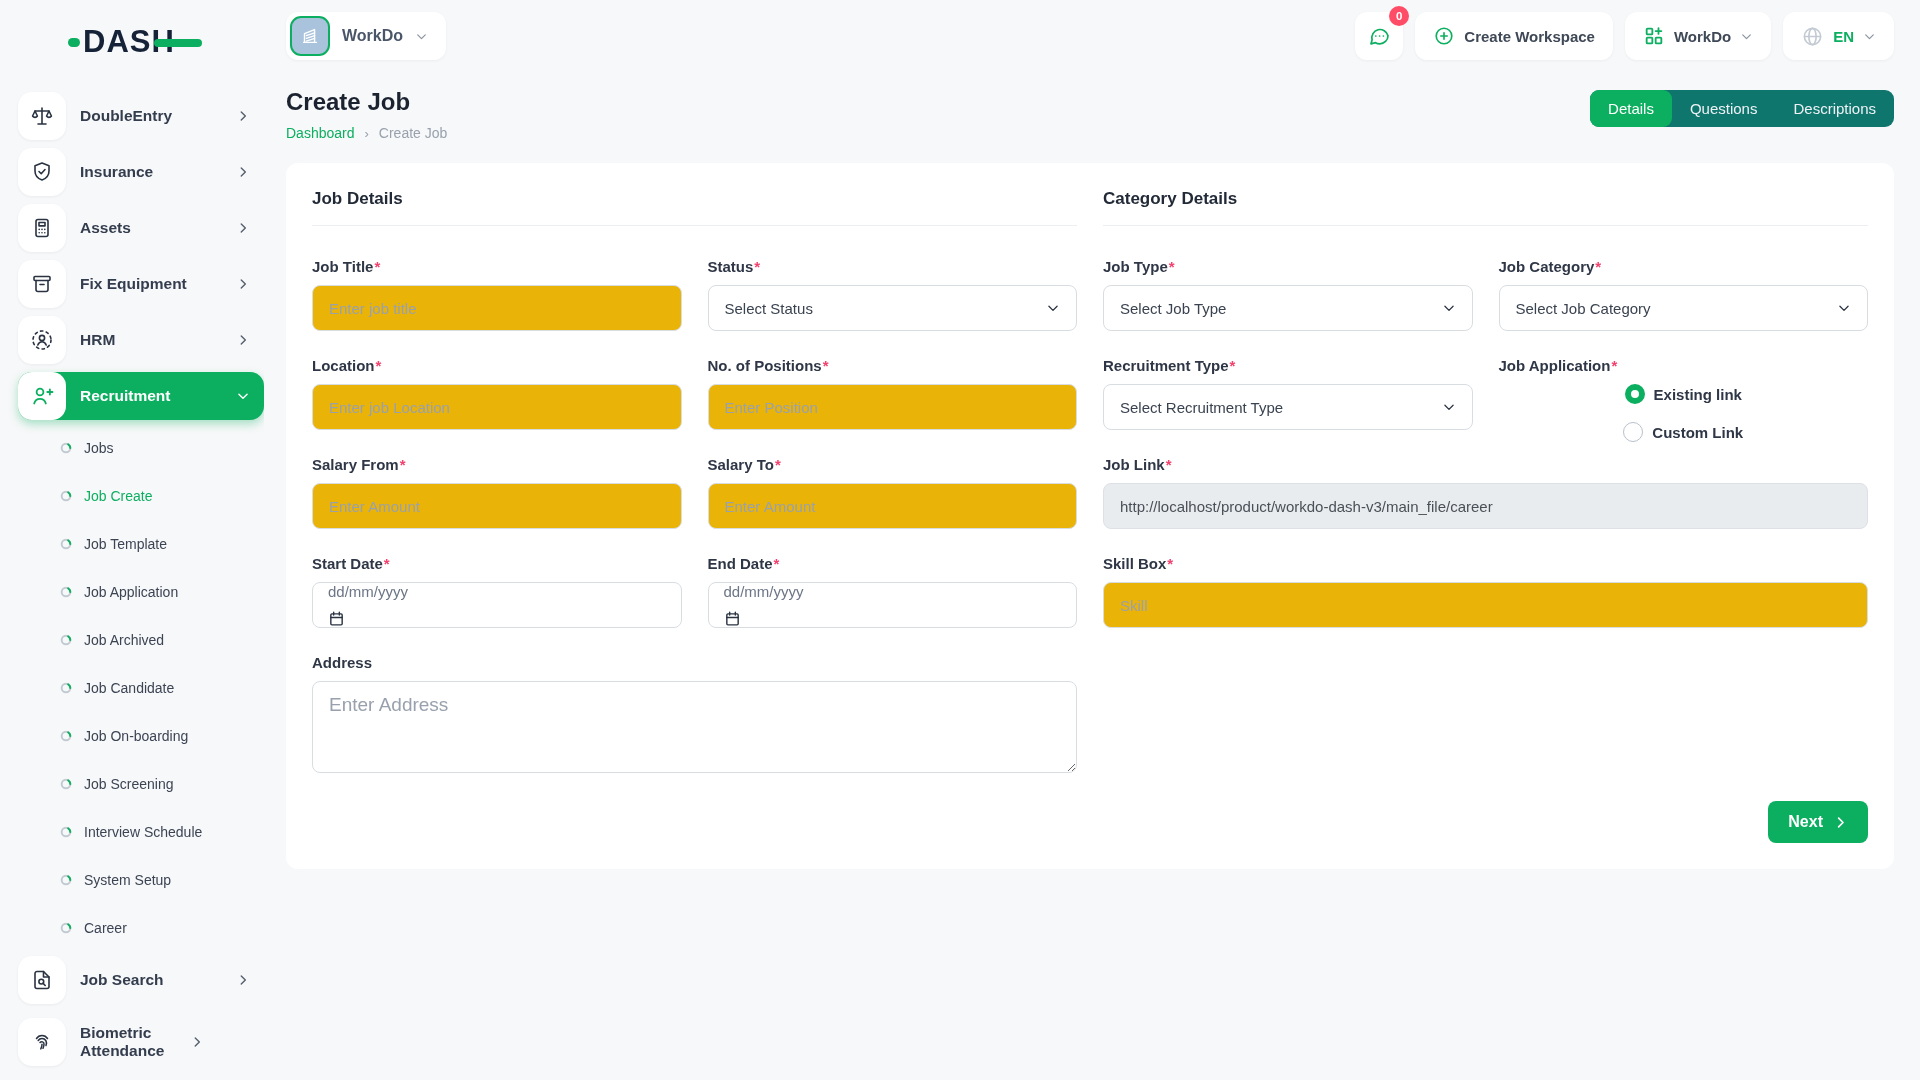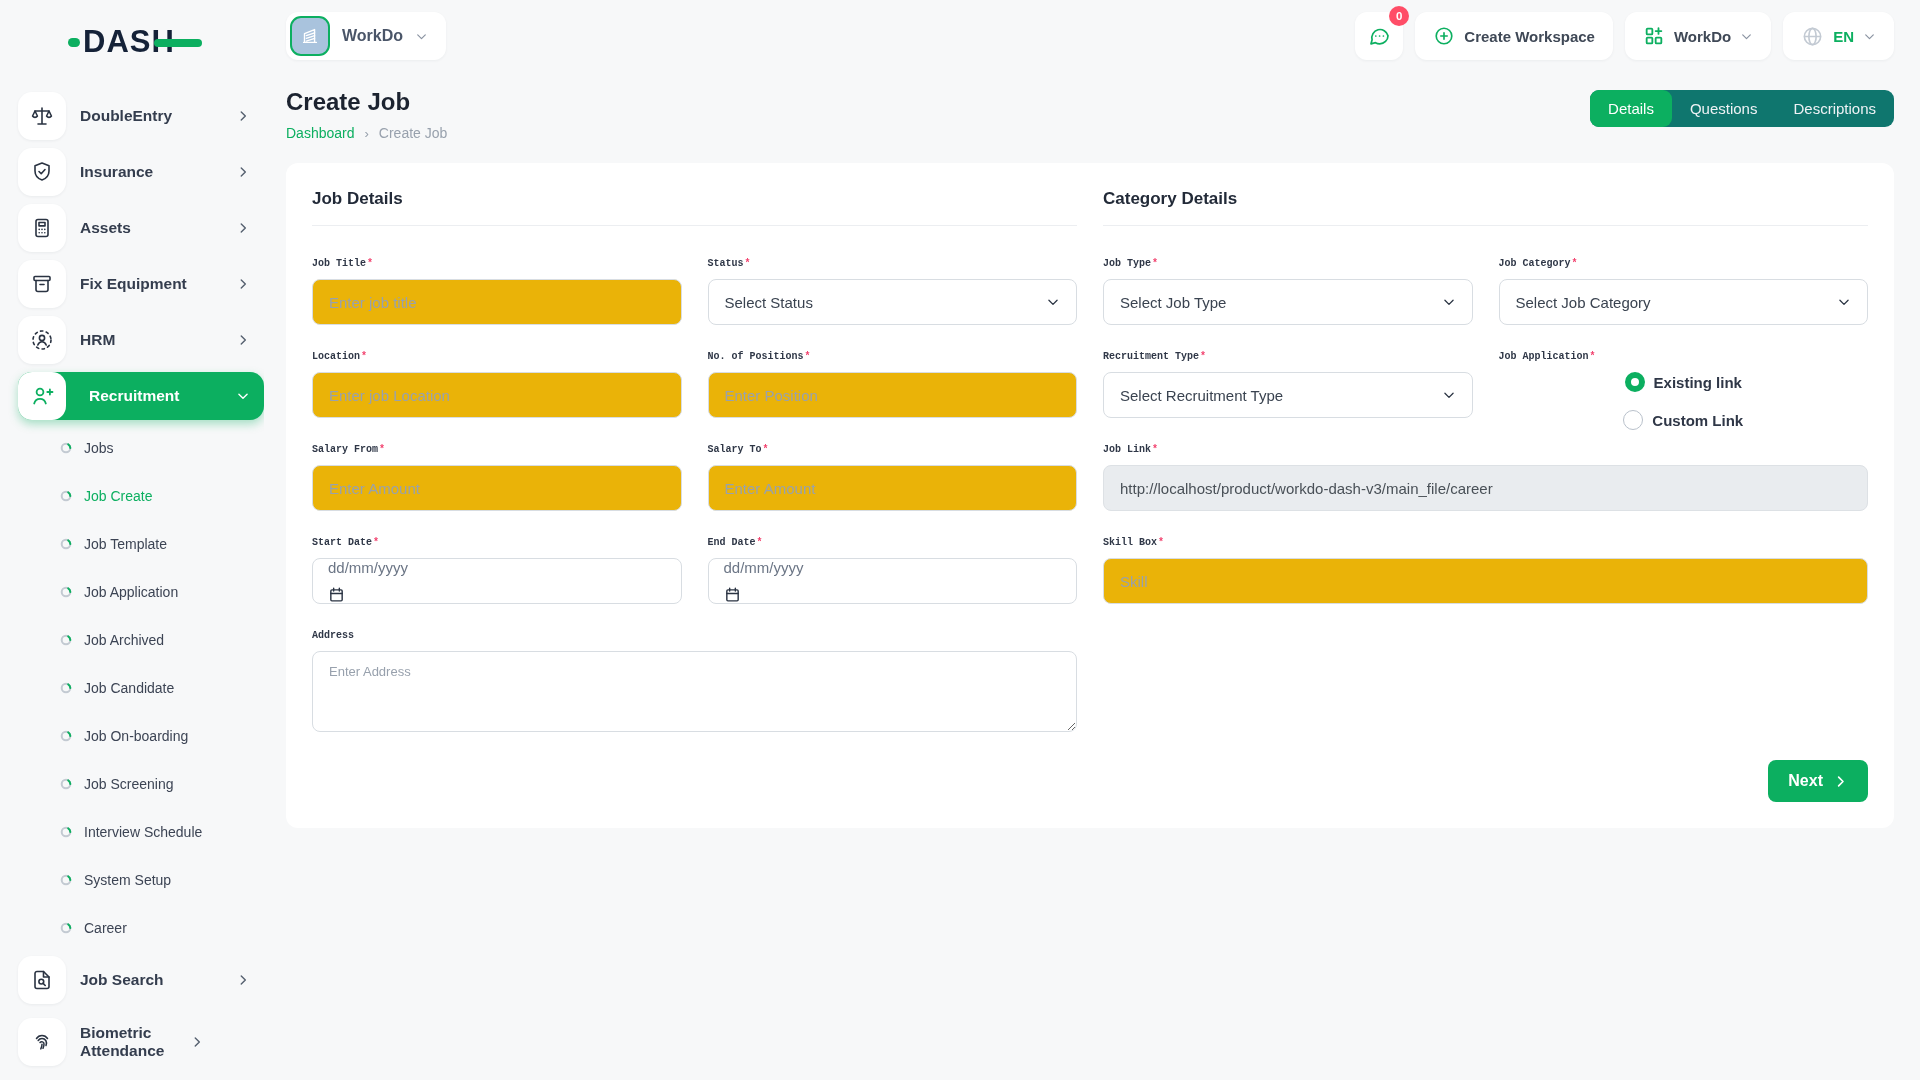--- a/index.html
+++ b/index.html
@@ -16,21 +16,21 @@
   .logo .hbar { position:absolute; left:86px; top:19px; width:48px; height:8px; border-radius:5px; background:#0CAF60; }
 
   .nav { display:flex; flex-direction:column; }
   .nav-item { display:flex; align-items:center; height:48px; margin-bottom:8px; padding-right:14px;
               border-radius:14px; cursor:pointer; text-decoration:none; color:#343d4e; }
   .nav-item .icon-box { width:48px; height:48px; flex:0 0 48px; background:#fff; border-radius:14px;
               box-shadow:0 1px 3px rgba(20,30,50,.06); display:flex; align-items:center; justify-content:center;
               margin-right:14px; color:#2a3342; }
   .nav-item .lbl { flex:1; font-size:15.5px; font-weight:600; line-height:1.15; }
   .nav-item .chev { color:#55606f; display:flex; }
-  .nav-item.active { background:#0CAF60; box-shadow:0 4px 10px rgba(12,175,96,.35); color:#fff;gap:9px; }
+  .nav-item.active { background:#0CAF60; box-shadow:0 4px 10px rgba(12,175,96,.35); color:#fff; }
   .nav-item.active .icon-box { color:#0CAF60; box-shadow:none; }
   .nav-item.active .lbl { color:#fff; font-weight:700; }
   .nav-item.active .chev { color:#fff; }
 
   .sub-item { display:flex; align-items:center; height:40px; margin-bottom:8px; padding-left:42px;
               cursor:pointer; text-decoration:none; color:#3c4454; }
   .sub-item .bullet { width:12px; height:12px; margin-right:12px; flex:0 0 12px; }
   .sub-item .lbl { font-size:14px; font-weight:500; }
   .sub-item.active .lbl { color:#0CAF60; }
 
@@ -68,35 +68,35 @@
   .tab.active { background:#0CAF60; color:#fff; }
 
   
   .card { background:#fff; border-radius:12px; margin-top:22px; padding:26px;
           display:grid; grid-template-columns:1fr 1fr; column-gap:26px; }
   .section h2 { font-size:17px; font-weight:700; color:#222a38; margin-bottom:16px; }
   .section hr { border:none; border-top:1px solid #eceef1; margin-bottom:32px; }
   .fgrid { display:grid; grid-template-columns:1fr 1fr; column-gap:26px; row-gap:26px; }
   .field { display:flex; flex-direction:column; }
   .field.full { grid-column:1 / -1; }
-  .flabel { font-size:10px; font-weight:600; color:#2f3747; margin-bottom:10px;font-family:Liberation Mono, monospace; }
+  .flabel { font-size:15px; font-weight:600; color:#2f3747; margin-bottom:10px; }
   .req { color:#f2426e; margin-left:1px; }
   .tinput { height:46px; border:1px solid #d8dde2; border-radius:8px; padding:0 16px; font-size:15px;
             color:#2f3747; background:#eab308; outline:none; width:100%; font-family:"Liberation Sans",sans-serif; }
   .tinput::placeholder, textarea::placeholder { color:#98a1ad; opacity:1; }
   .fake-select { height:46px; border:1px solid #d8dde2; border-radius:8px; padding:0 16px; display:flex;
             align-items:center; font-size:15px; color:#3a4350; cursor:pointer; background:#fff; }
   .fake-select .val { flex:1; }
   .fake-date { height:46px; border:1px solid #d8dde2; border-radius:8px; padding:0 14px 0 15px; display:flex;
             font-size:15px; color:#6c7686; cursor:text; background:#fff;flex-direction:column; }
   .fake-date .val { flex:1; }
   .readonly-input { height:46px; background:#e9ecef; border:1px solid #dde1e5; border-radius:8px;
             padding:0 16px; display:flex; align-items:center; font-size:15px; color:#495057; }
-  textarea.tarea { height:81px; border:1px solid #d8dde2; border-radius:8px; padding:12px 16px;
-            font-size:13px; color:#2f3747; resize:vertical; outline:none; width:100%;
+  textarea.tarea { height:92px; border:1px solid #d8dde2; border-radius:8px; padding:12px 16px;
+            font-size:19px; color:#2f3747; resize:vertical; outline:none; width:100%;
             font-family:"Liberation Sans",sans-serif; }
   .radio-row { height:46px; display:flex; align-items:center; gap:18px;flex-direction:column; }
   .radio-opt { display:flex; align-items:center; gap:9px; cursor:pointer; font-size:15px; font-weight:600; color:#2f3747; }
   .rdot { width:20px; height:20px; border-radius:50%; }
   .rdot.checked { border:6px solid #0CAF60; background:#fff; }
   .rdot.unchecked { border:1.5px solid #b9c1cb; background:#fff; }
   .card-footer { grid-column:1 / -1; display:flex; justify-content:flex-end; margin-top:28px; }
   .next-btn { background:#0CAF60; color:#fff; border:none; border-radius:8px; height:42px; padding:0 20px;
             font-size:16px; font-weight:600; display:flex; align-items:center; gap:10px; cursor:pointer;
             font-family:"Liberation Sans",sans-serif; }

